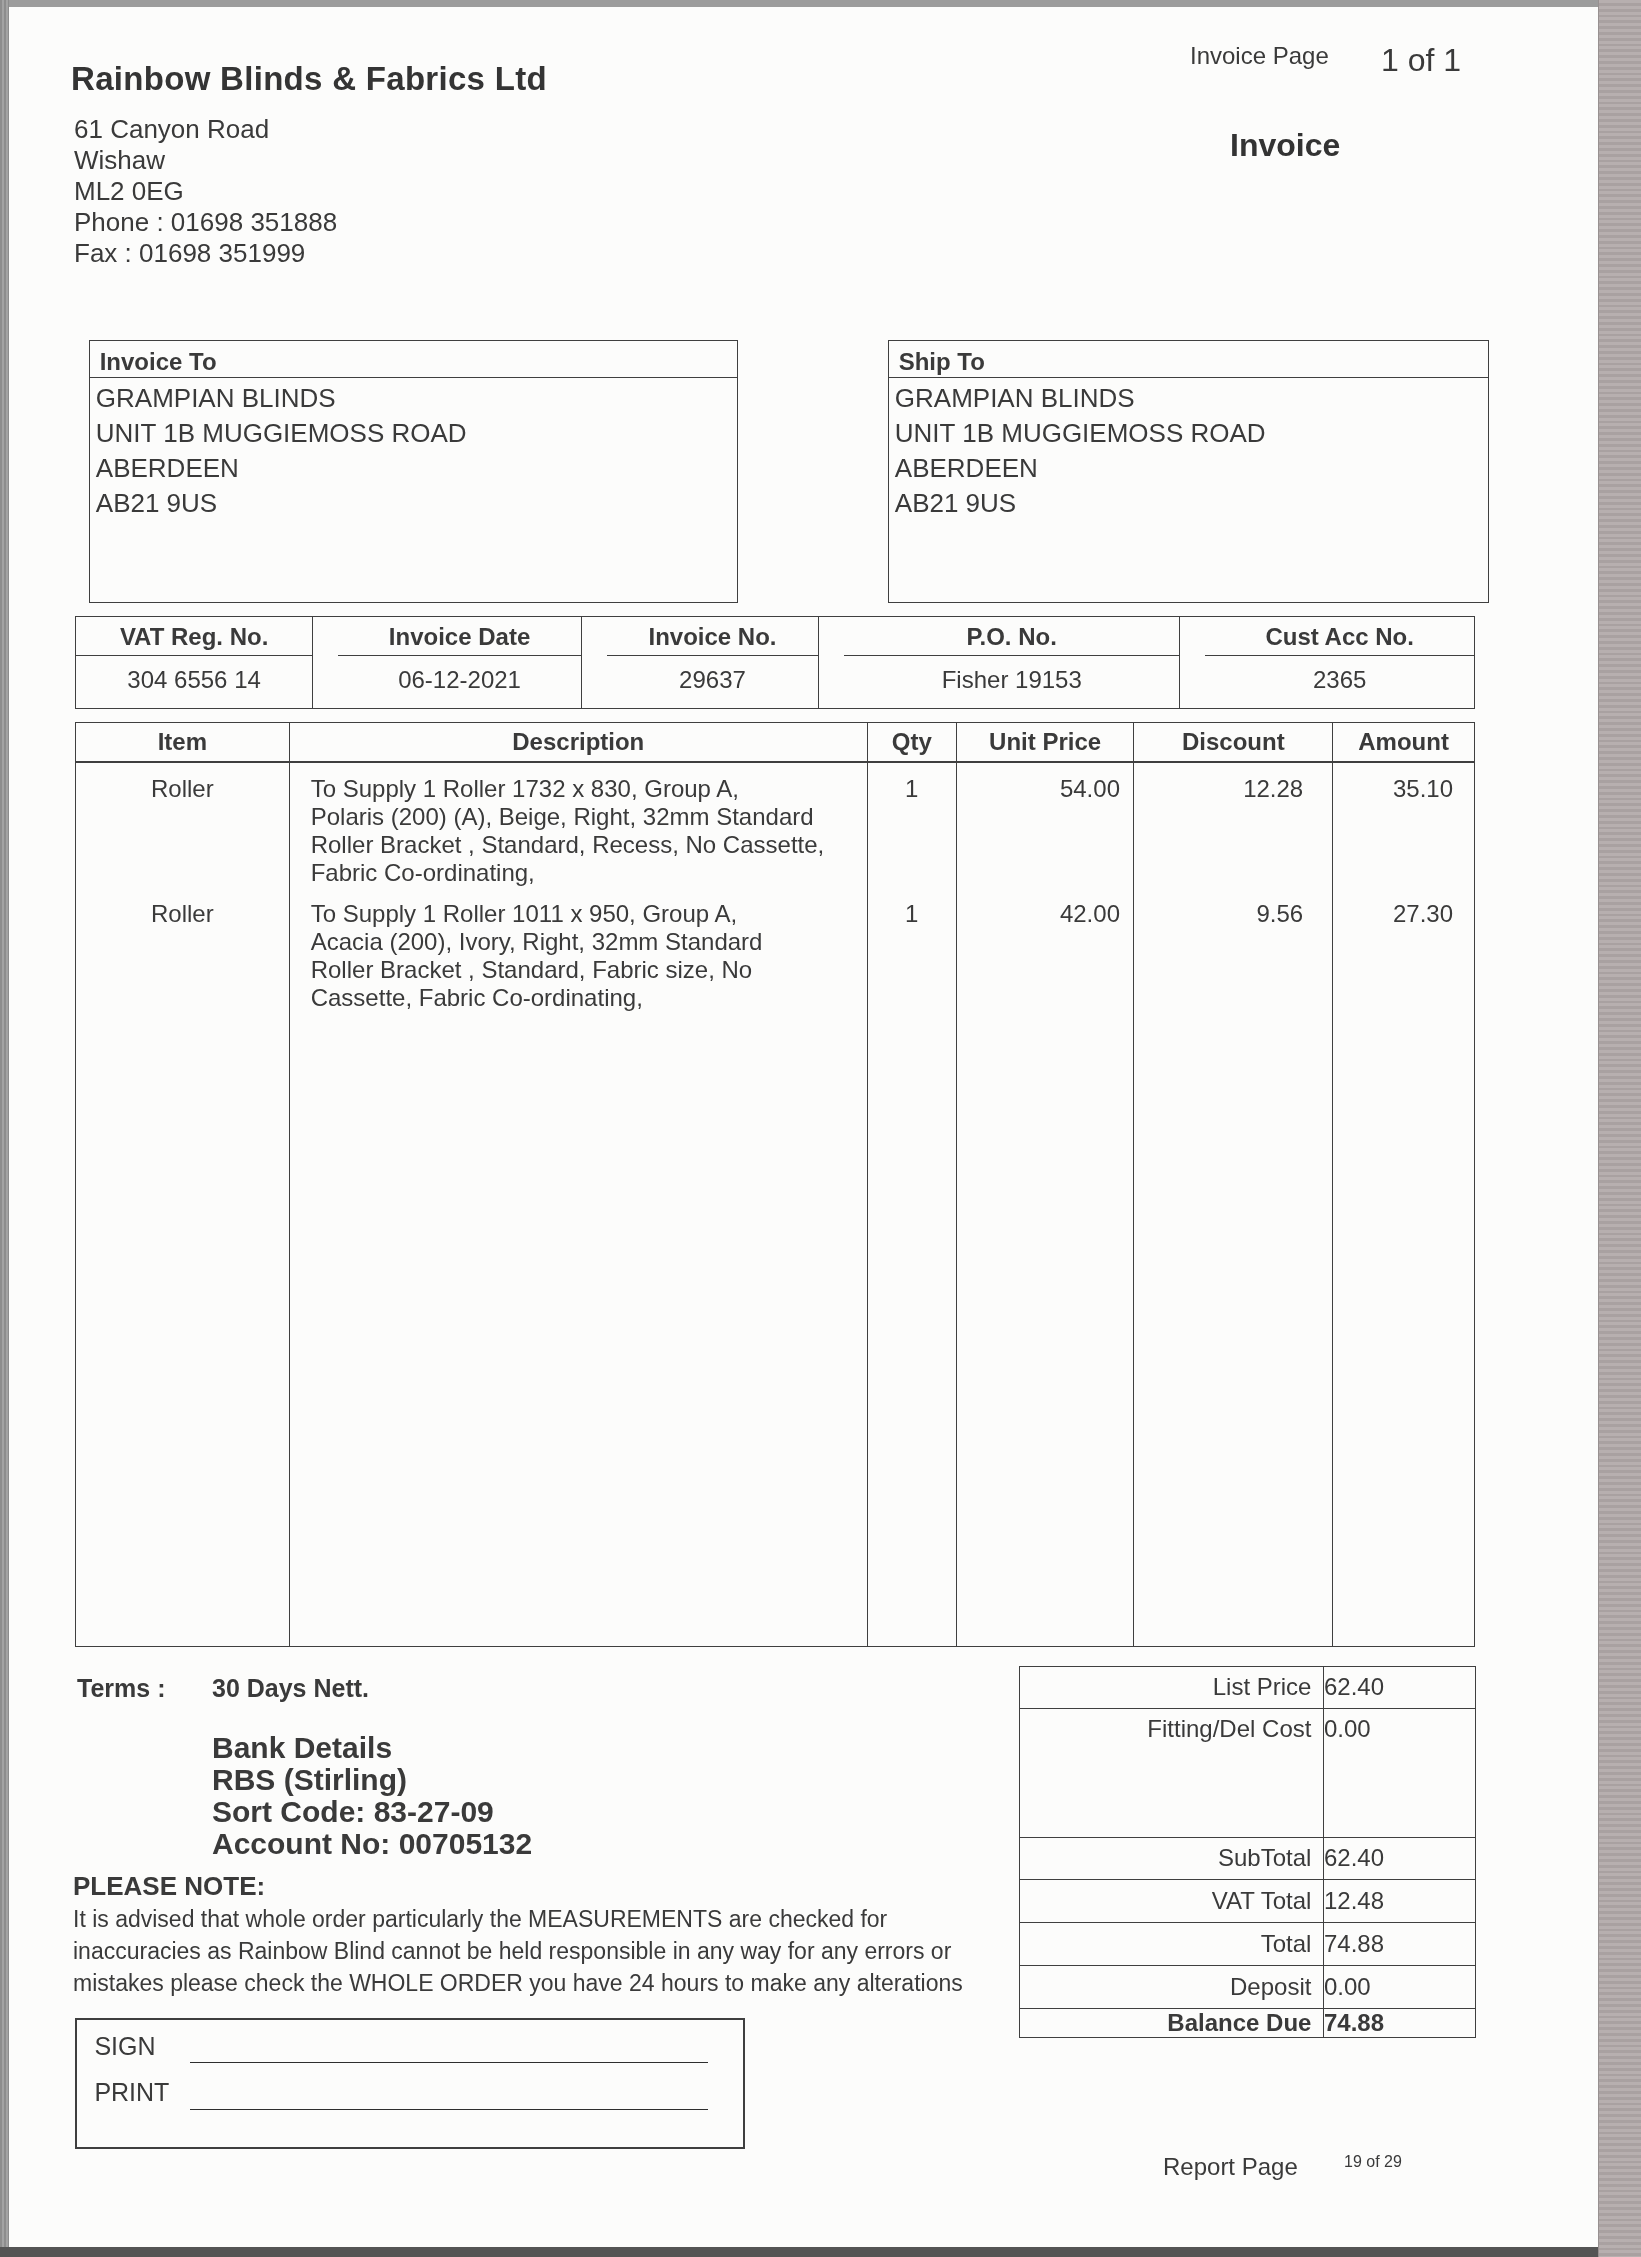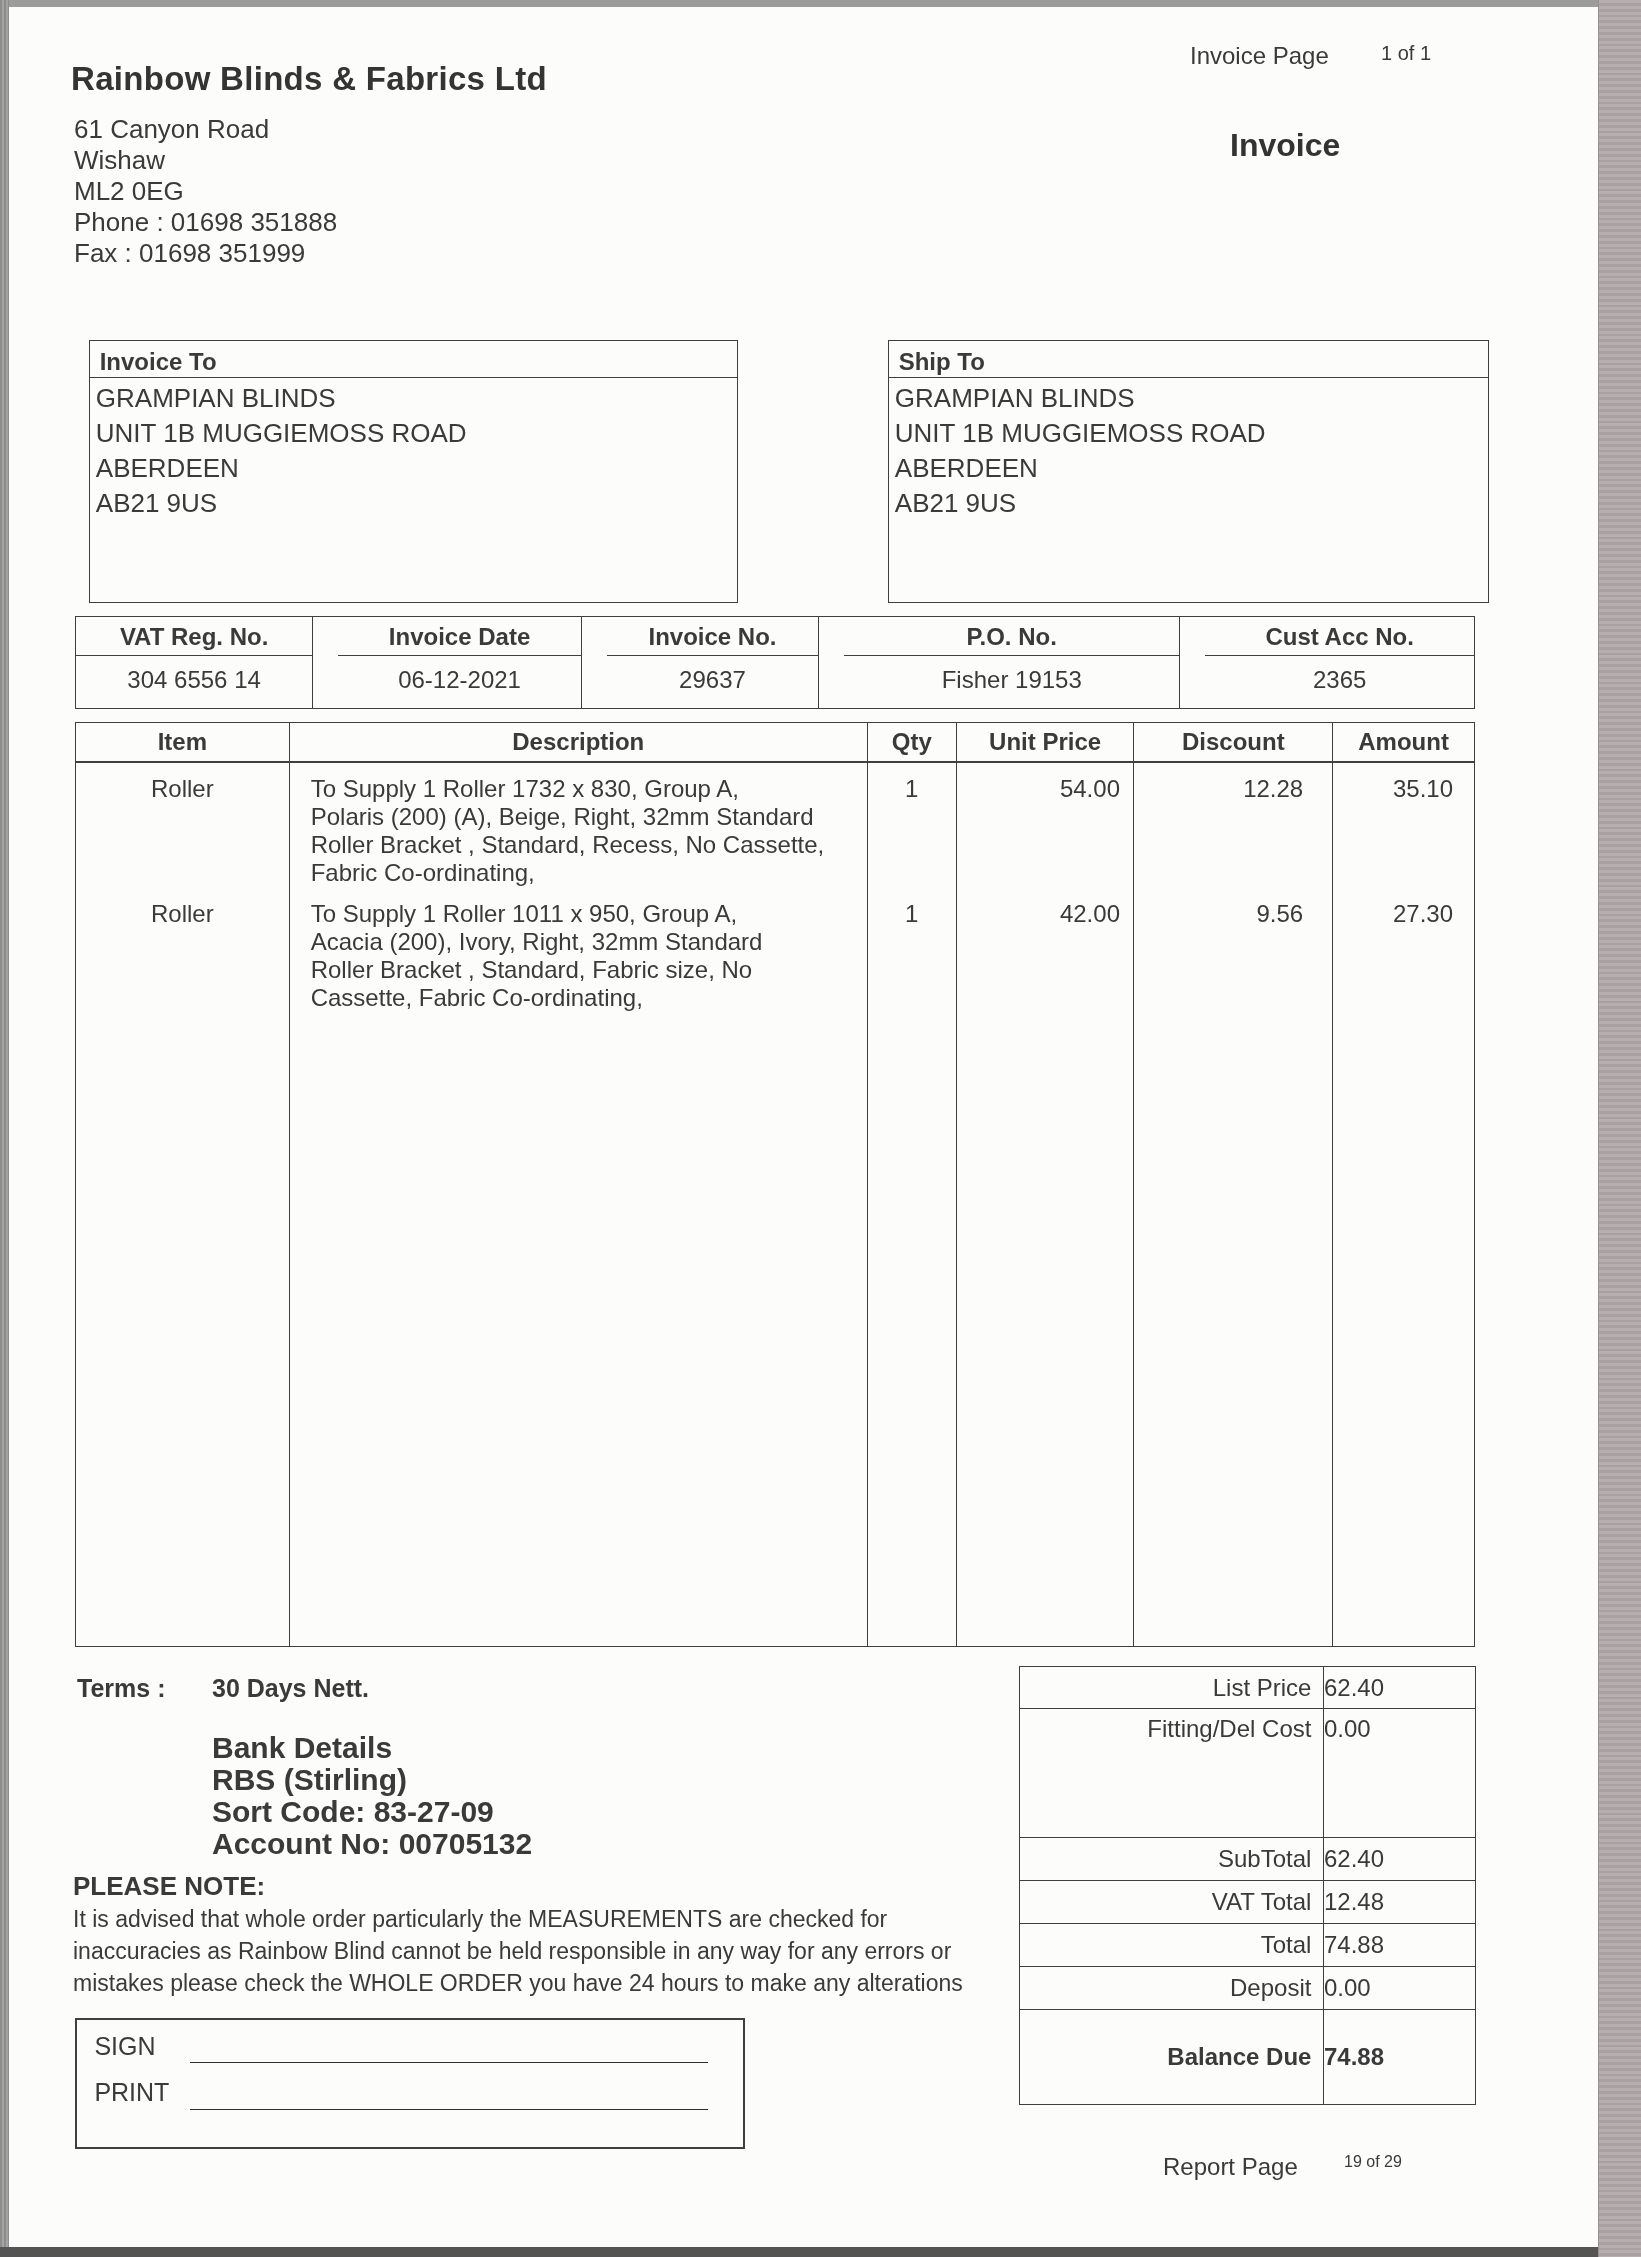--- a/index.html
+++ b/index.html
@@ -19,21 +19,21 @@
   .edge-left   { left:0; top:0; width:8.7px; height:100%;
                  background:repeating-linear-gradient(90deg,#8d8d8d 0 1.9px,#a3a3a3 1.9px 3.9px); }
   .edge-bottom { left:0; top:2247px; width:100%; height:10.6px; background:#545454; }
   .edge-right  { left:1598px; top:0; width:43px; height:100%; border-left:1px solid #979090;
                  background:repeating-linear-gradient(180deg,#b7afaf 0 2.9px,#a9a1a1 2.9px 5.8px); }
 
   
   .company-name { left:71px; top:60px; font-size:33px; font-weight:bold; color:#343434; letter-spacing:0.3px; }
   .company-addr { left:74px; top:114px; font-size:26px; line-height:31px; }
   .page-ref-label { left:1190px; top:42px; font-size:24px; }
-  .page-ref-value { left:1381px; top:42px; font-size:20px; }
+  .page-ref-value { left:1381px; top:42px; font-size:32px; }
   .invoice-title { left:1230px; top:127px; font-size:32px; font-weight:bold; color:#333; }
 
   
   .addr-box { border:1.9px solid #3f3f3f; }
   .box-invoice-to { left:89px;  top:340px; width:647px; height:261px; }
   .box-ship-to    { left:888px; top:340px; width:599px; height:261px; }
   .addr-label { height:37px; border-bottom:1.9px solid #3f3f3f; font-weight:bold; font-size:24px;
                 padding:6.8px 0 0 9.7px; box-sizing:border-box; }
   .addr-lines { padding:2.9px 0 0 5.8px; font-size:26px; line-height:35px; }
 
@@ -64,21 +64,21 @@
   .desc-block { padding-left:21px; line-height:28px; }
 
   
   .terms-label { left:77px;  top:1674px; font-size:25px; font-weight:bold; }
   .terms-value { left:212px; top:1674px; font-size:25px; font-weight:bold; }
   .bank-lines  { left:212px; top:1732px; font-size:30px; font-weight:bold; line-height:32px; }
   .note-title  { left:73px;  top:1871px; font-size:26px; font-weight:bold; }
   .note-lines  { left:73px;  top:1903px; font-size:23px; line-height:32px; }
 
   
-  .totals { left:1019px; top:1666px; width:457px; height:439px; border:1.9px solid #3f3f3f;
+  .totals { left:1019px; top:1666px; width:457px; height:372px; border:1.9px solid #3f3f3f;
             display:flex; flex-direction:column; box-sizing:border-box; }
   .t-row { display:flex; border-bottom:1.9px solid #3f3f3f; box-sizing:border-box; align-items:center; }
   .t-row:last-child { border-bottom:none; flex:1; }
   .t-label { width:304px; box-sizing:border-box; border-right:1.9px solid #3f3f3f; text-align:right;
              padding-right:11.6px; font-size:24px; align-self:stretch; display:flex;
              align-items:center; justify-content:flex-end; }
   .t-value { flex:1; text-align:left; padding-right:24px; font-size:24px; }
   .t-tall .t-label, .t-tall .t-value { align-items:flex-start; padding-top:5.8px; }
   .t-tall .t-value { }
   .t-bold .t-label, .t-bold .t-value { font-weight:bold; }

